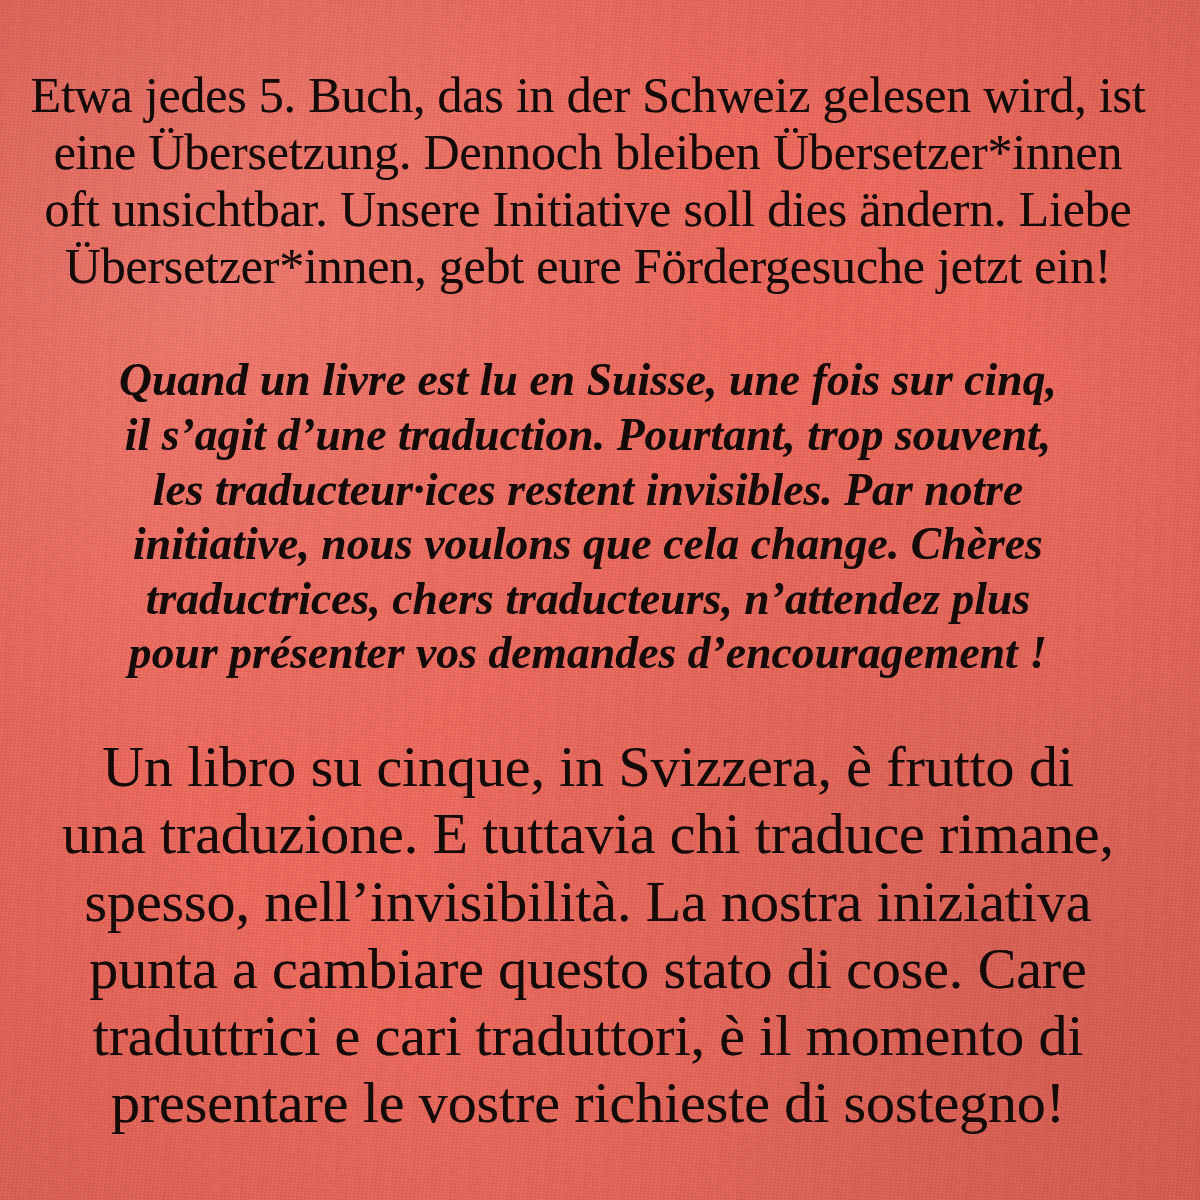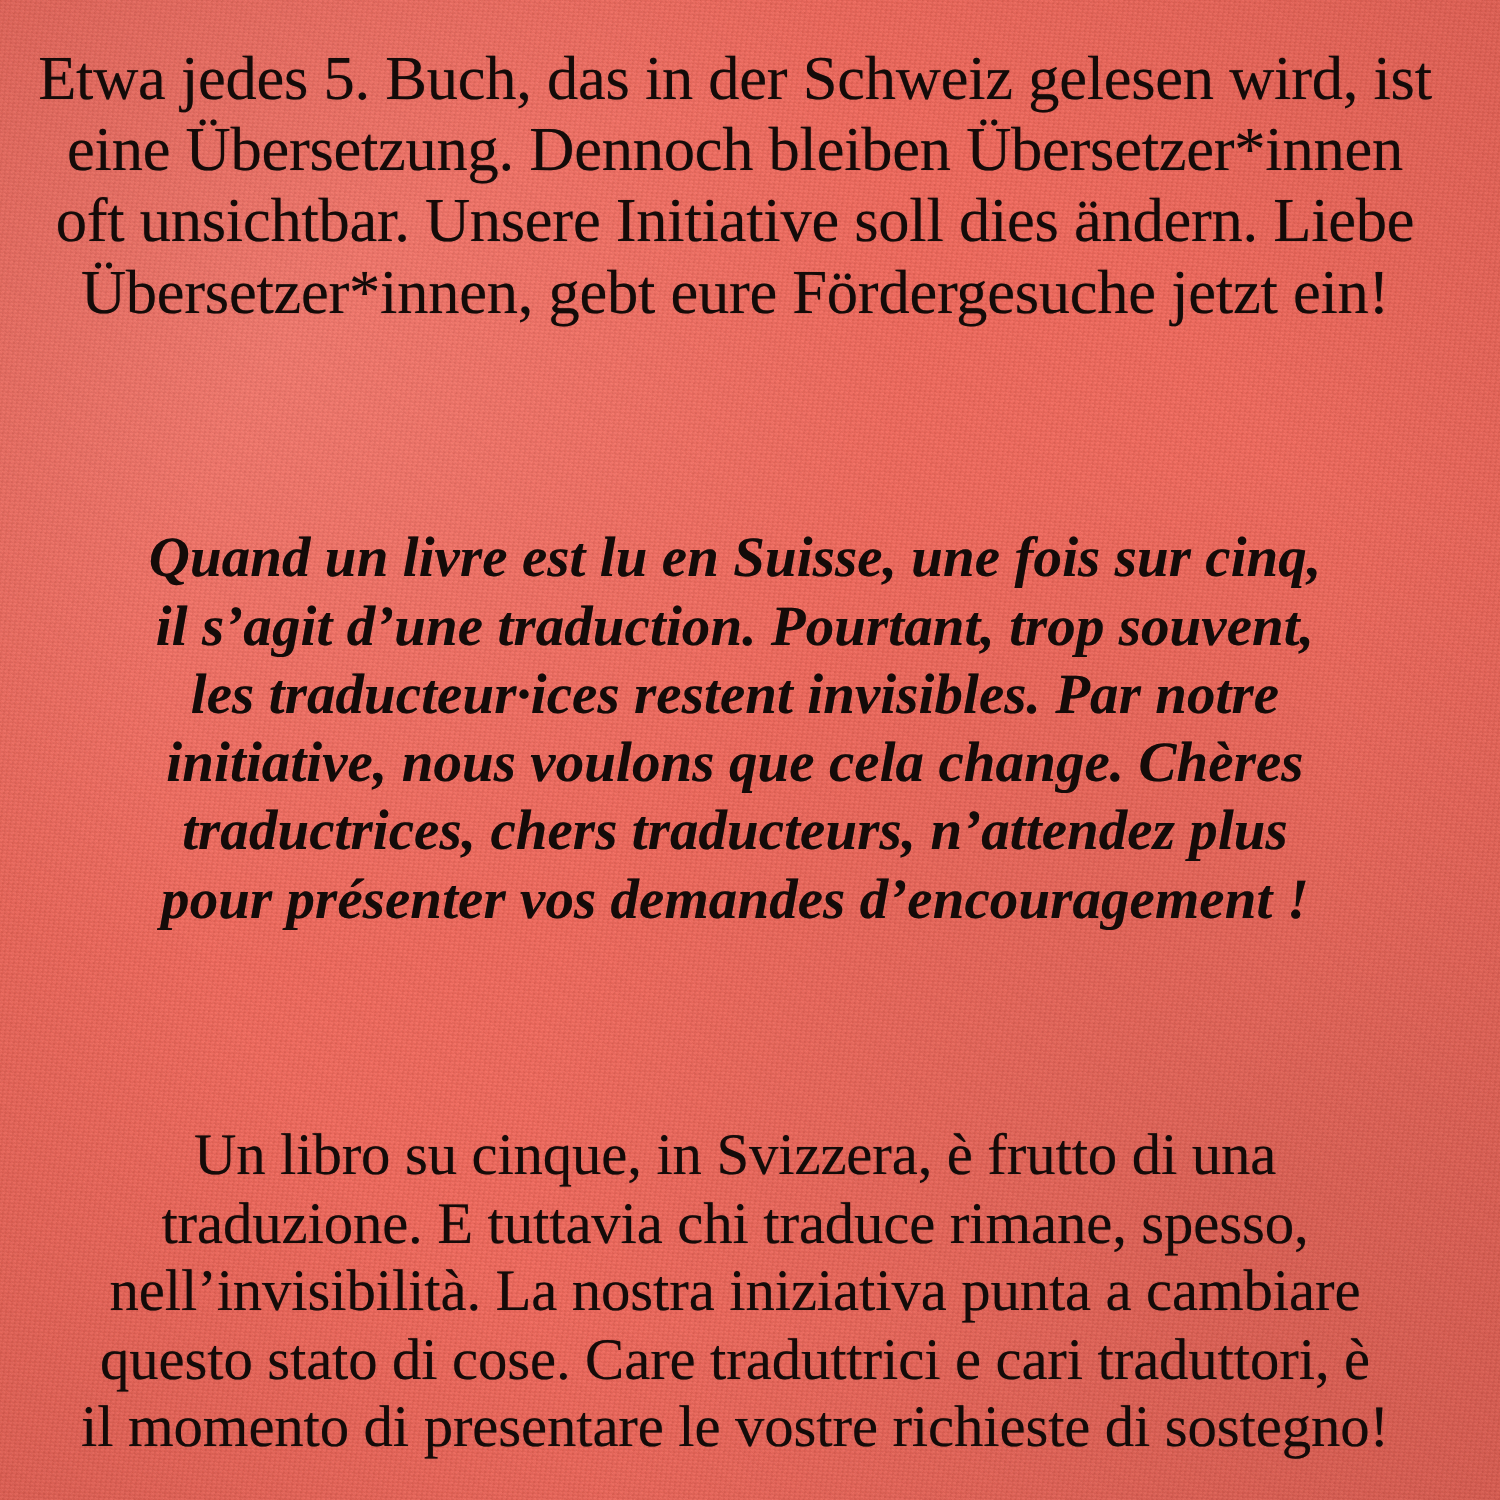--- a/index.html
+++ b/index.html
@@ -46,21 +46,21 @@
   }
 
   .content {
     position: relative;
     z-index: 2;
     padding: 34px 44px 30px 20px;
     box-sizing: border-box;
     height: 100%;
     display: flex;
     flex-direction: column;
-    justify-content: space-between;
+    justify-content: center;
   }
 
   .para {
     color: #140b09;
     text-align: center;
     text-wrap: balance;
   }
 
   .para-de {
     font-size: 50px;
@@ -71,21 +71,21 @@
 
   .para-fr {
     font-style: italic;
     font-size: 45.5px;
     line-height: 1.2;
     letter-spacing: 0.1px;
     margin: 58px 6px 0 6px;
   }
 
   .para-it {
-    font-size: 47px;
+    font-size: 58px;
     line-height: 1.16;
     letter-spacing: -0.1px;
     margin: 52px 0 0 0;
   }
 
   
   .para-de, .para-it {
     font-weight: 400;
     text-shadow: 0 0 0.6px rgba(20,11,9,0.55);
   }

